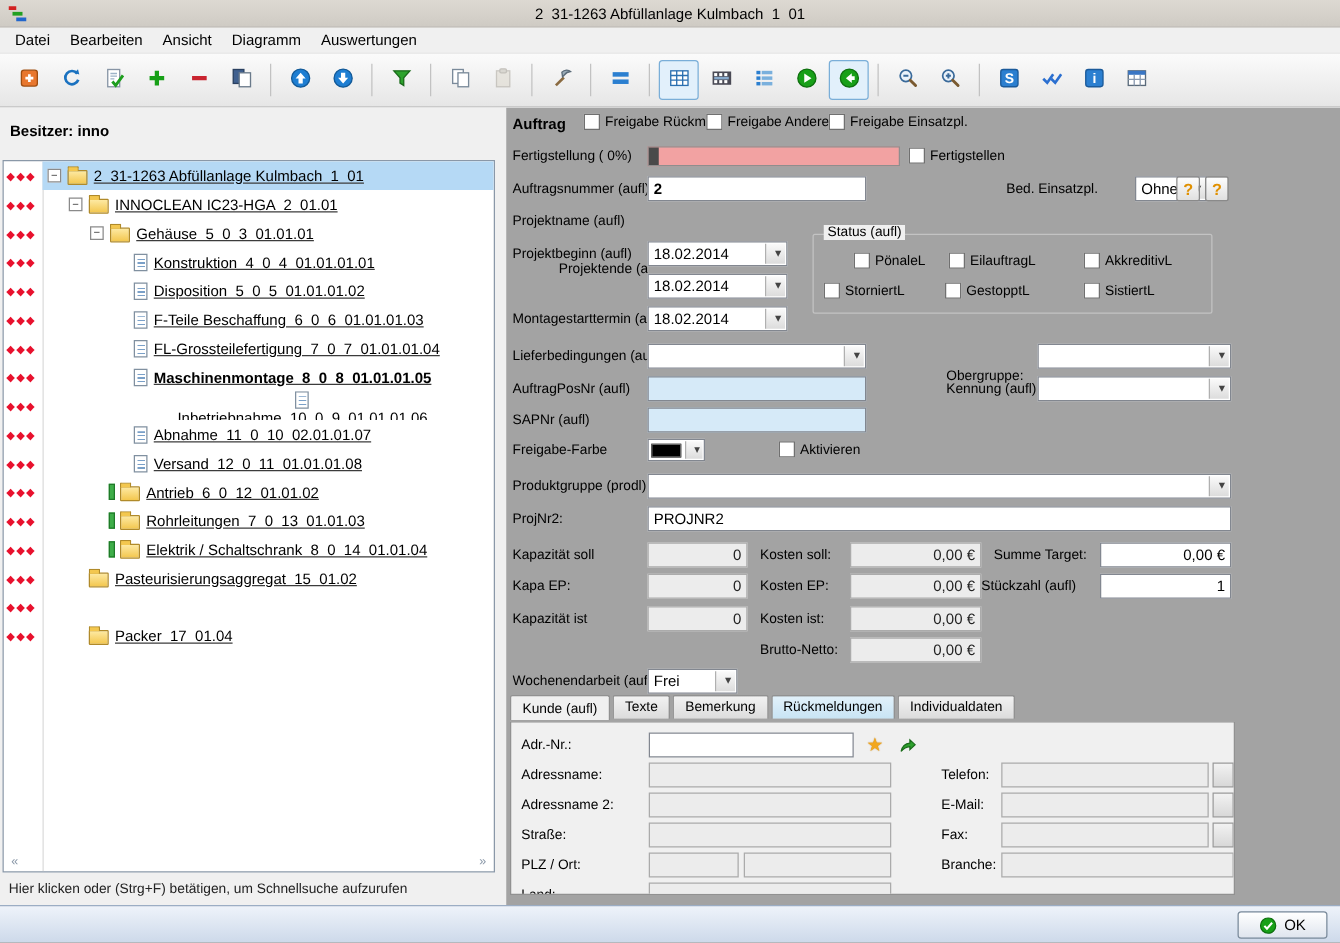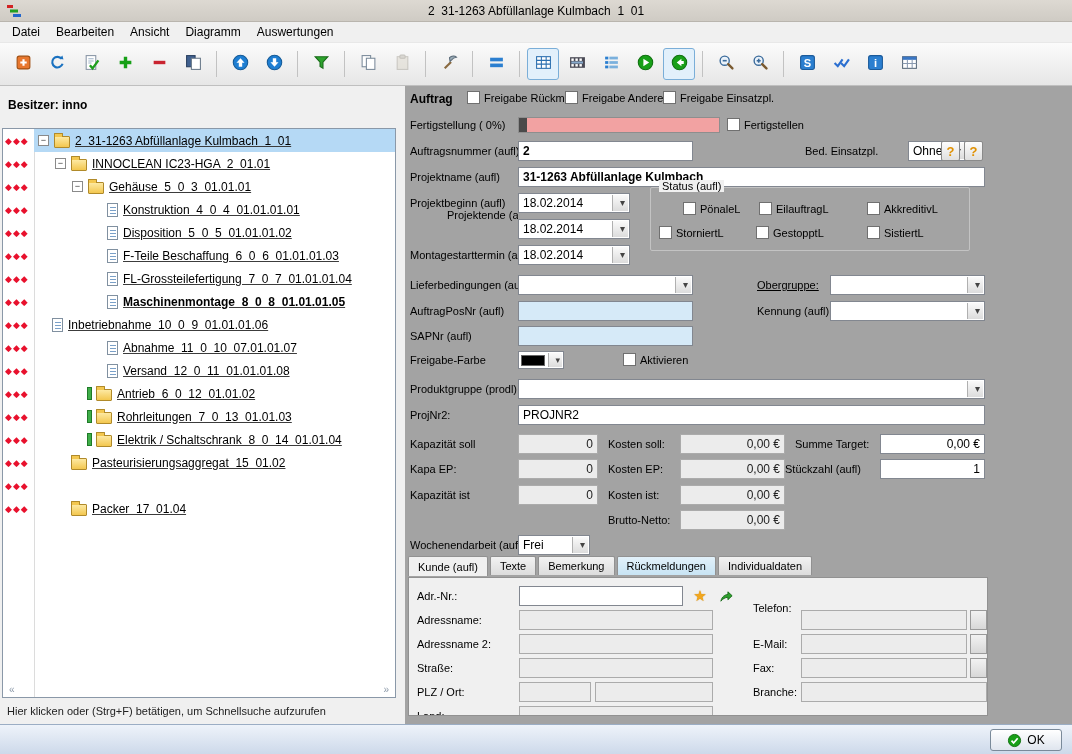--- a/index.html
+++ b/index.html
@@ -369,32 +369,32 @@
             <div class="trow">
               <div class="gutter">◆◆◆</div>
               <div class="tcontent" style="padding-left: 55px; font-weight: bold;">
                 <span class="exspace"></span>
                 <span class="icon-page"></span>
                 <span class="tlabel">Maschinenmontage  8  0  8  01.01.01.05</span>
               </div>
             </div>
             <div class="trow">
               <div class="gutter">◆◆◆</div>
-              <div class="tcontent" style="">
+              <div class="tcontent" style="padding-left: 55px; flex-direction: column;">
                 <span class="exspace"></span>
                 <span class="icon-page"></span>
                 <span class="tlabel">Inbetriebnahme  10  0  9  01.01.01.06</span>
               </div>
             </div>
             <div class="trow">
               <div class="gutter">◆◆◆</div>
               <div class="tcontent" style="padding-left: 55px;">
                 <span class="exspace"></span>
                 <span class="icon-page"></span>
-                <span class="tlabel">Abnahme  11  0  10  07.01.01.07</span>
+                <span class="tlabel">Abnahme  11  0  10  02.01.01.07</span>
               </div>
             </div>
             <div class="trow">
               <div class="gutter">◆◆◆</div>
               <div class="tcontent" style="padding-left: 55px;">
                 <span class="exspace"></span>
                 <span class="icon-page"></span>
                 <span class="tlabel">Versand  12  0  11  01.01.01.08</span>
               </div>
             </div>
@@ -474,21 +474,20 @@
       <div class="flabel lcol" style="left:5px; top:59px;">Auftragsnummer (aufl)</div>
       <input class="field bold" style="left: 113px; top: 55px; width: 175px;" value="2">
       <div class="flabel" style="left:400px; top:59px;">Bed. Einsatzpl.</div>
       <div class="fselect" style="left:473px; top:55px; width:58px;margin-left:30px;">
           <span>Ohne</span>
         </div>
       <button class="qbtn" style="left:536px; top:55px; width:19px;">?</button>
       <button class="qbtn" style="left:559px; top:55px; width:19px;">?</button>
 
       <div class="flabel lcol" style="left:5px; top:85px;">Projektname (aufl)</div>
-      <input class="field bold" style="left: 113px; top: 81px; width: 467px;" value="31-1263 Abfüllanlage Kulmbach">
 
       <div class="flabel lcol" style="left:5px; top:111px;">Projektbeginn (aufl)</div>
       <div class="fselect" style="left:113px; top:107px; width:112px;">
           <span>18.02.2014</span>
         </div>
       <div class="flabel lcol" style="left:5px; top:123px;padding-left:37px;">Projektende (aufl)</div>
       <div class="fselect" style="left:113px; top:133px; width:112px;">
           <span>18.02.2014</span>
         </div>
       <div class="flabel lcol" style="left:5px; top:163px;">Montagestarttermin (a</div>
@@ -503,21 +502,21 @@
         <label class="fcheck" style="left:216px; top:14px;"><span class="cb"></span><span>AkkreditivL</span></label>
         <label class="fcheck" style="left:8px; top:38px;"><span class="cb"></span><span>StorniertL</span></label>
         <label class="fcheck" style="left:105px; top:38px;"><span class="cb"></span><span>GestopptL</span></label>
         <label class="fcheck" style="left:216px; top:38px;"><span class="cb"></span><span>SistiertL</span></label>
       </div>
 
       <div class="flabel lcol" style="left:5px; top:193px;">Lieferbedingungen (au</div>
       <div class="fselect" style="left:113px; top:189px; width:175px;">
           <span></span>
         </div>
-      <div class="flabel" style="left:352px; top:193px;text-decoration:underline;">Obergruppe:</div>
+      <div class="flabel" style="left:352px; top:209px;">Obergruppe:</div>
       <div class="fselect" style="left:425px; top:189px; width:155px;">
           <span></span>
         </div>
 
       <div class="flabel lcol" style="left:5px; top:219px;">AuftragPosNr (aufl)</div>
       <input class="field blue" style="left: 113px; top: 215px; width: 175px;" value="">
       <div class="flabel" style="left:352px; top:219px;">Kennung (aufl)</div>
       <div class="fselect" style="left:425px; top:215px; width:155px;">
           <span></span>
         </div>
@@ -580,21 +579,21 @@
             <span class="star">★</span>
           </button>
         <button class="iconbtn" style="left:306px; top:8px;">
           <svg width="15" height="15" viewBox="0 0 16 16">
               <path d="M2 13C3 8 6.5 6 9.5 5.8V3l4.5 4.2-4.5 4.2V8.8C6.5 9 4 10.5 2 13z" fill="#2da12d" stroke="#1a6b1a"></path>
             </svg>
         </button>
 
         <div class="flabel" style="left:8px; top:36px;">Adressname:</div>
         <div class="field ro" style="left:110px; top:32px; width:194px;"></div>
-        <div class="flabel" style="left:344px; top:24px;">Telefon:</div>
+        <div class="flabel" style="left:344px; top:36px;">Telefon:</div>
         <div class="field ro" style="left:392px; top:32px; width:166px;"></div>
         <button class="minibtn" style="left:561px; top:32px;"></button>
 
         <div class="flabel" style="left:8px; top:60px;">Adressname 2:</div>
         <div class="field ro" style="left:110px; top:56px; width:194px;"></div>
         <div class="flabel" style="left:344px; top:60px;">E-Mail:</div>
         <div class="field ro" style="left:392px; top:56px; width:166px;"></div>
         <button class="minibtn" style="left:561px; top:56px;"></button>
 
         <div class="flabel" style="left:8px; top:84px;">Straße:</div>

